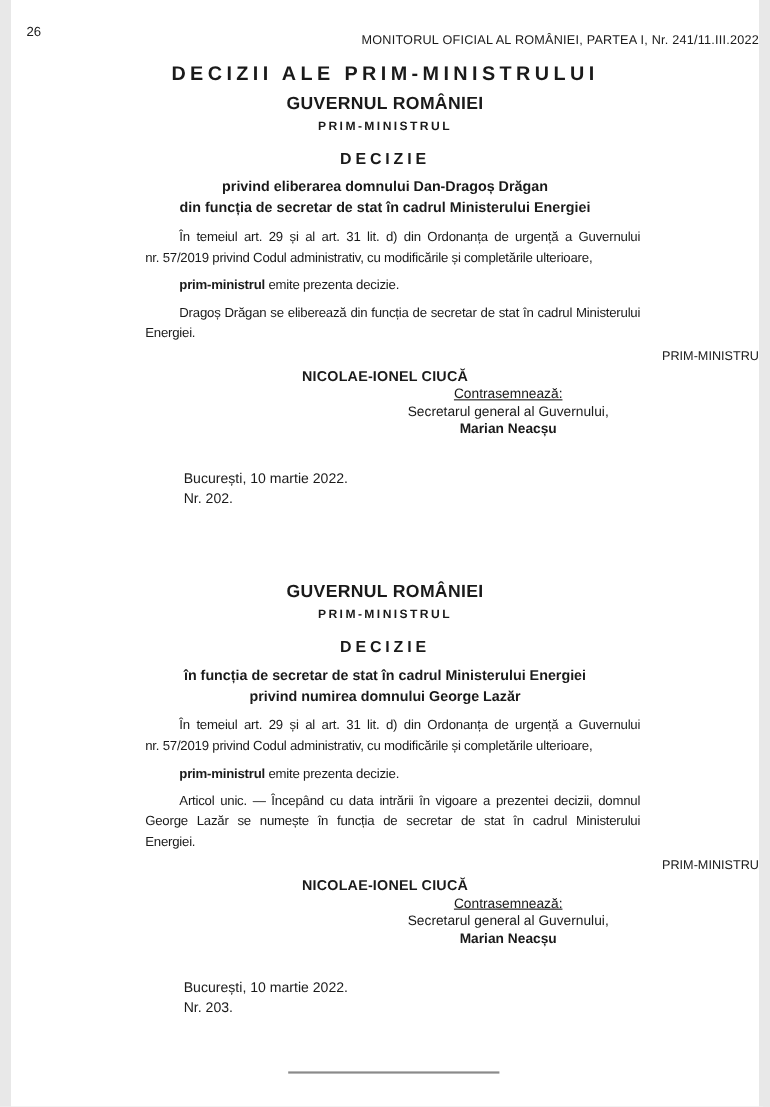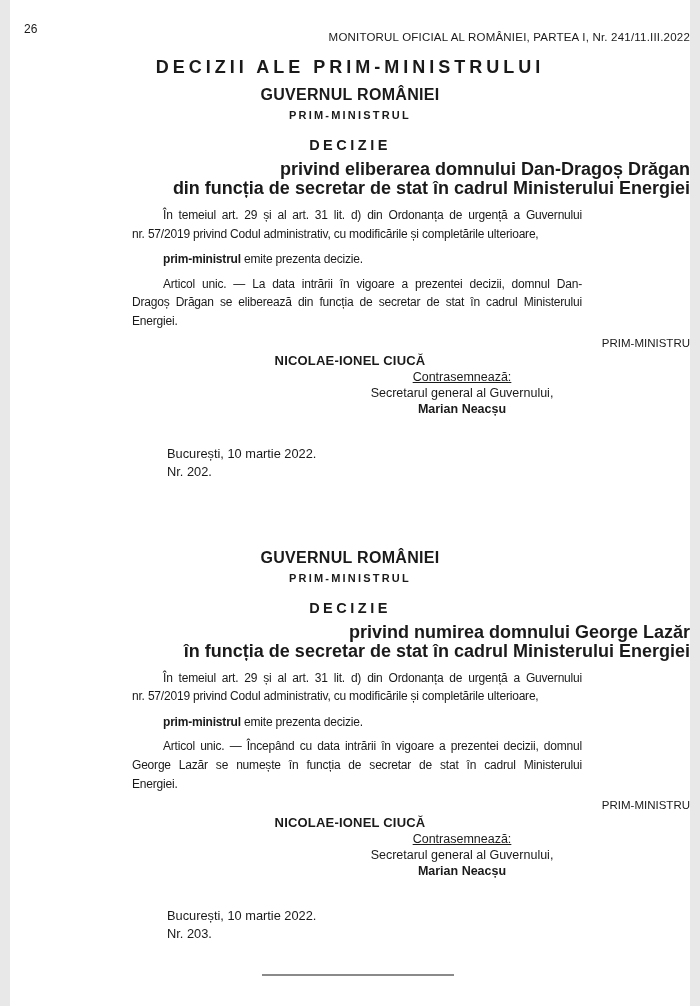--- a/index.html
+++ b/index.html
@@ -54,22 +54,22 @@
   .doc-type {
     margin-top: 15px;
     text-align: center;
     font-size: 14.5px;
     font-weight: bold;
     letter-spacing: 3.5px;
     line-height: 16px;
   }
   .subtitle {
     margin-top: 7px;
-    text-align: right;
-    font-size: 18px;
+    text-align: center;
+    font-size: 13px;
     font-weight: bold;
     line-height: 19px;
   }
   .body-col {
     width: 450px;
     margin-left: 122px;
     font-size: 12px;
     letter-spacing: -0.2px;
     line-height: 18.6px;
   }
@@ -147,21 +147,20 @@
 
     <div class="body-col">
       <div class="para mt8">
         <div class="line">În temeiul art. 29 și al art. 31 lit. d) din Ordonanța de urgență a Guvernului</div>
         <div class="line">nr. 57/2019 privind Codul administrativ, cu modificările și completările ulterioare,</div>
       </div>
 
       <div class="enact mt7"><b>prim-ministrul</b><span> emite prezenta decizie.</span></div>
 
       <div class="para mt6">
-        <div class="line">Articol unic. — La data intrării în vigoare a prezentei decizii, domnul Dan-</div>
         <div class="line">Dragoș Drăgan se eliberează din funcția de secretar de stat în cadrul Ministerului</div>
         <div class="line">Energiei.</div>
       </div>
     </div>
 
     <div class="sig-title">PRIM-MINISTRU</div>
     <div class="sig-name">NICOLAE-IONEL CIUCĂ</div>
 
     <div class="countersign">
       <div class="cs-label">Contrasemnează:</div>
@@ -174,22 +173,22 @@
       <div>Nr. 202.</div>
     </div>
   </div>
 
   <div class="section-2">
     <div class="org">GUVERNUL ROMÂNIEI</div>
     <div class="org-sub">PRIM-MINISTRUL</div>
     <div class="doc-type">DECIZIE</div>
 
     <div class="subtitle">
+      <div>în funcția de secretar de stat în cadrul Ministerului Energiei</div>
       <div>privind numirea domnului George Lazăr</div>
-      <div>în funcția de secretar de stat în cadrul Ministerului Energiei</div>
     </div>
 
     <div class="body-col">
       <div class="para mt8">
         <div class="line">În temeiul art. 29 și al art. 31 lit. d) din Ordonanța de urgență a Guvernului</div>
         <div class="line">nr. 57/2019 privind Codul administrativ, cu modificările și completările ulterioare,</div>
       </div>
 
       <div class="enact mt7"><b>prim-ministrul</b><span> emite prezenta decizie.</span></div>
 

